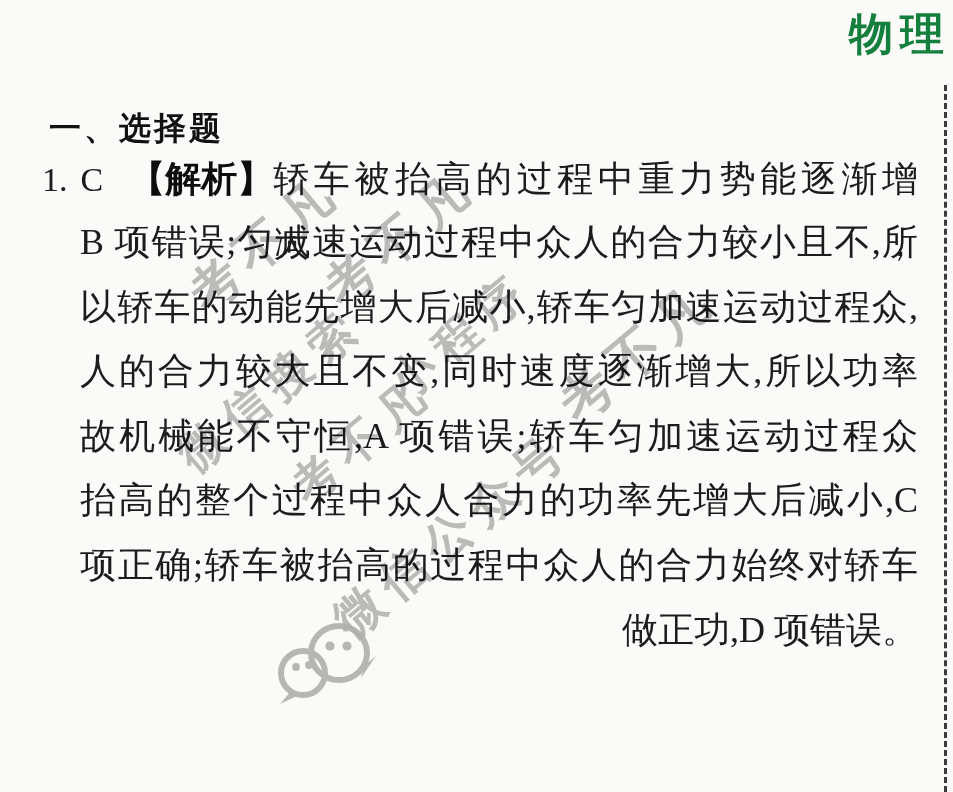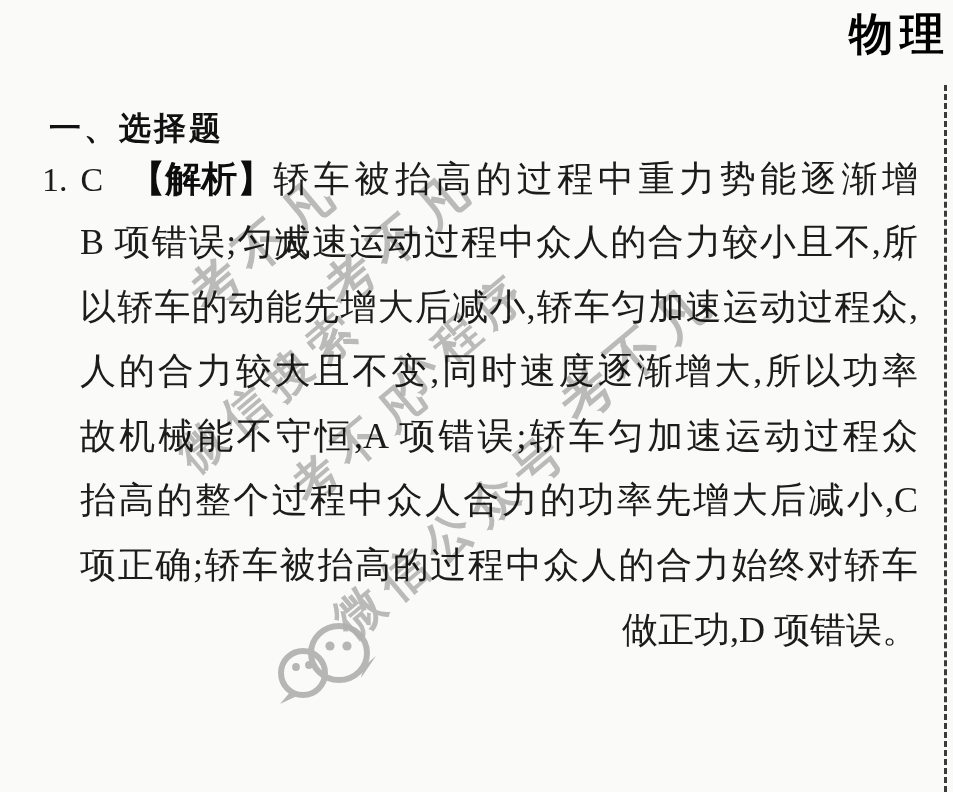--- a/index.html
+++ b/index.html
@@ -9,21 +9,21 @@
     background:#fafaf8;
     overflow:hidden;
     font-family:"Liberation Serif","DejaVu Serif",serif;
     color:#1c1c1c;
   }
   
   .subject{
     position:absolute;top:5px;right:2px;
     font-family:"Liberation Sans","DejaVu Sans",sans-serif;
     font-weight:700;font-size:44px;letter-spacing:7px;
-    color:#000000;
+    color:#15803d;
     text-align:right;
   }
   .dashline{
     position:absolute;left:944px;top:85px;height:707px;width:0;
     border-left:3px dashed #3b3b3b;
   }
   .section-heading{
     position:absolute;left:38px;top:96px;margin:11px;
     font-family:"Liberation Sans","DejaVu Sans",sans-serif;
     font-weight:700;font-size:32px;letter-spacing:3px;color:#111;

